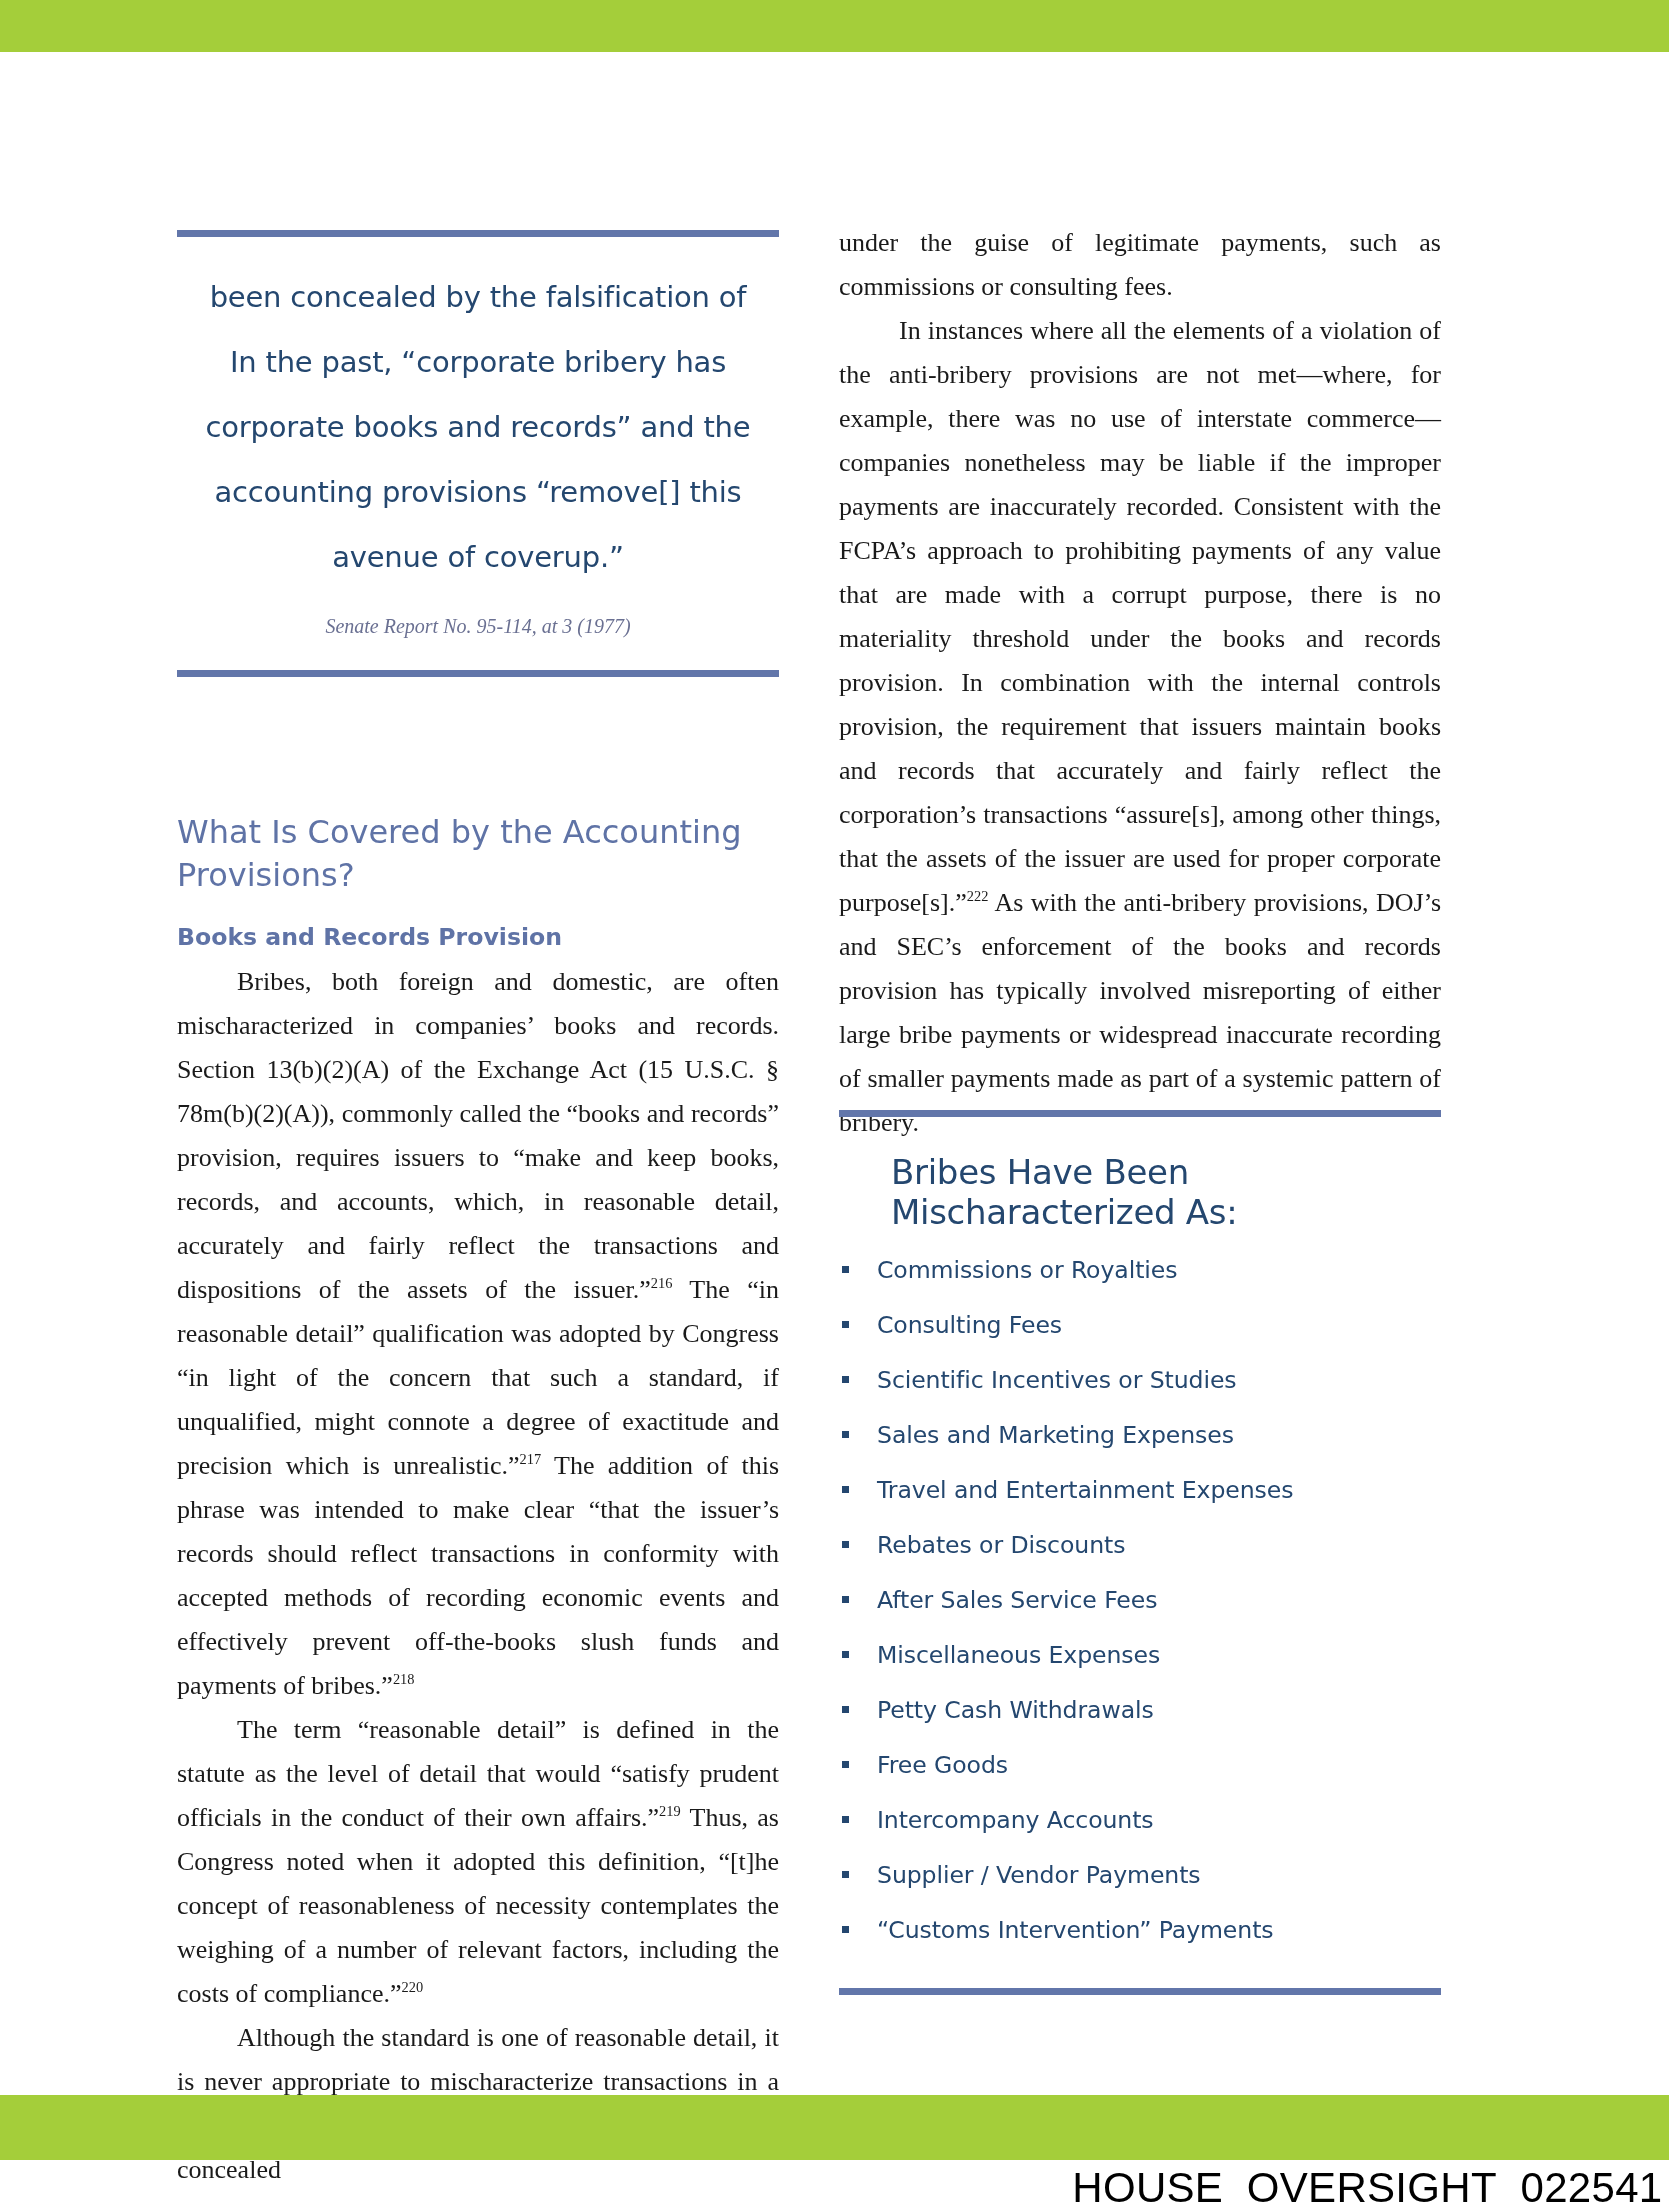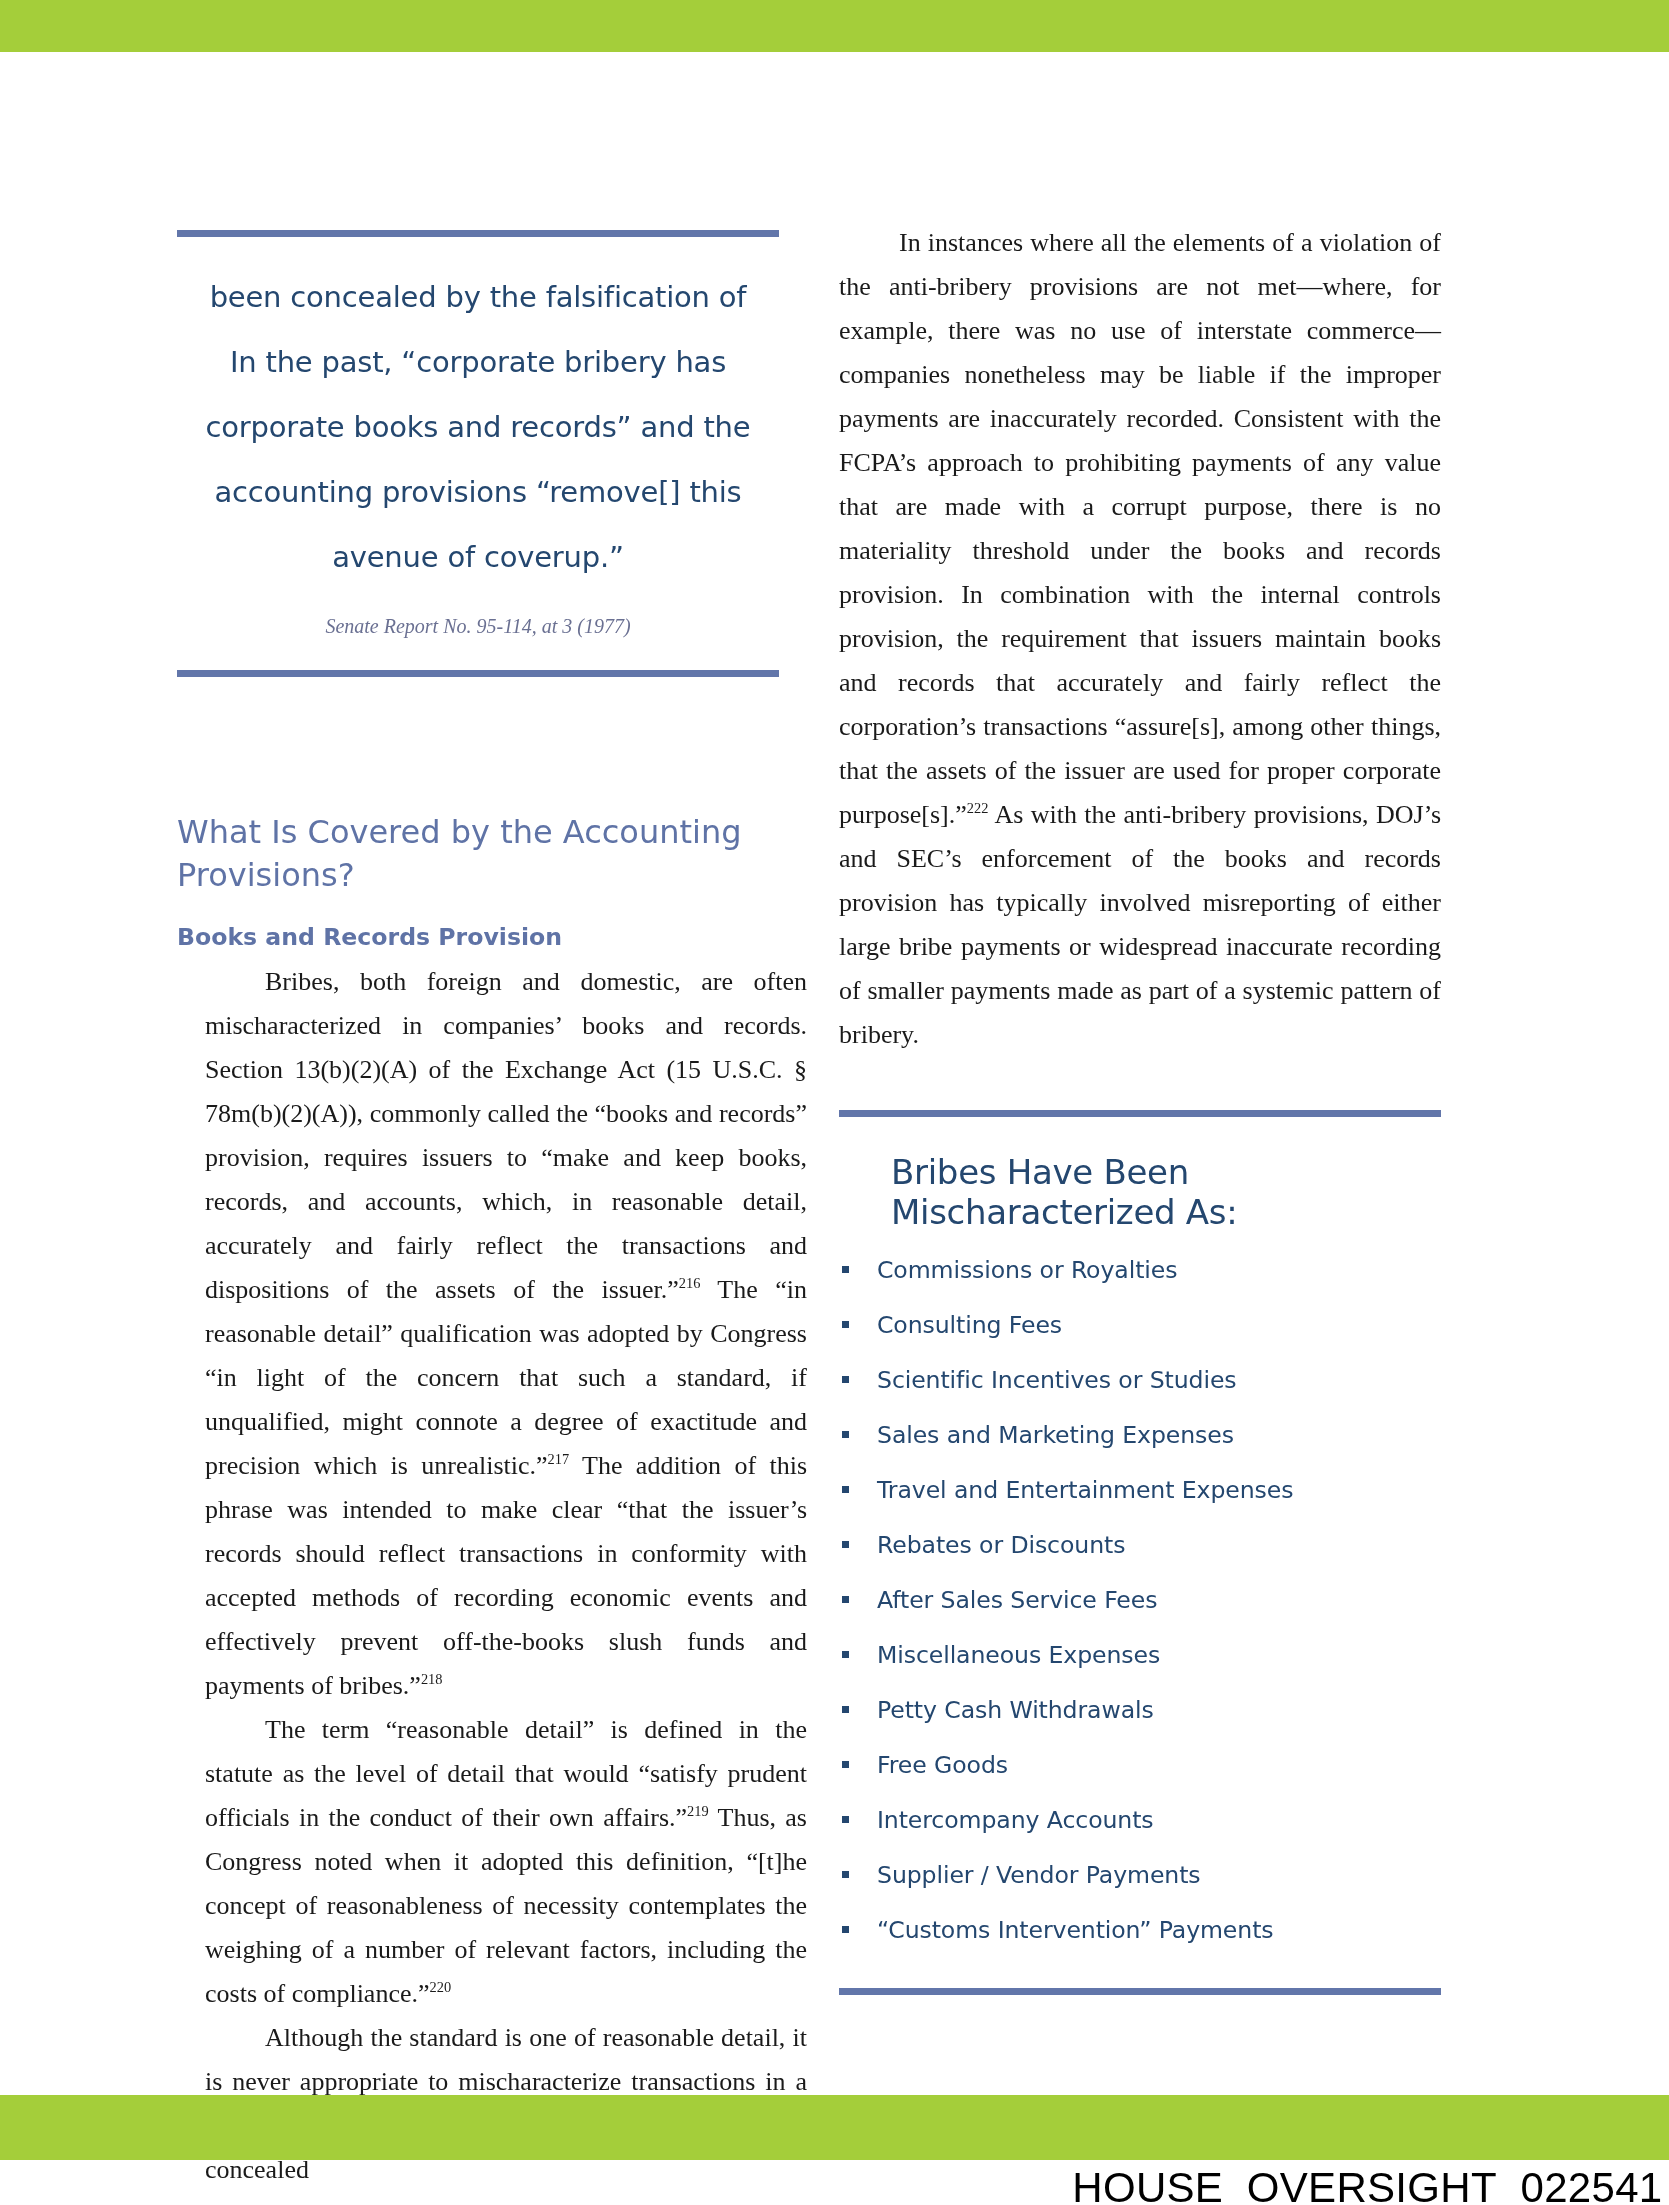--- a/index.html
+++ b/index.html
@@ -77,27 +77,28 @@
     <div>accounting provisions “remove[] this</div>
     <div>avenue of coverup.”</div>
   </div>
   <div class="qsrc">Senate Report No. 95-114, at 3 (1977)</div>
 </div>
 <div class="rule" style="left:177px; top:670px; width:602px;"></div>
 
 <h2 class="section-heading">What Is Covered by the Accounting Provisions?</h2>
 <div class="subheading">Books and Records Provision</div>
 
-<div class="col col-left" style="top:960px;margin-left:28px;">
+<div class="col col-left" style="top:960px;">
   <p class="indent"><span>Bribes, both foreign and domestic, are often mischaracterized in companies’ books and records. Section 13(b)(2)(A) of the Exchange Act (15 U.S.C. § 78m(b)(2)(A)), commonly called the “books and records” provision, requires issuers to “make and keep books, records, and accounts, which, in reasonable detail, accurately and fairly reflect the transactions and dispositions of the assets of the issuer.”</span><sup>216</sup><span> The “in reasonable detail” qualification was adopted by Congress “in light of the concern that such a standard, if unqualified, might connote a degree of exactitude and precision which is unrealistic.”</span><sup>217</sup><span> The addition of this phrase was intended to make clear “that the issuer’s records should reflect transactions in conformity with accepted methods of recording economic events and effectively prevent off-the-books slush funds and payments of bribes.”</span><sup>218</sup></p>
   <p class="indent"><span>The term “reasonable detail” is defined in the statute as the level of detail that would “satisfy prudent officials in the conduct of their own affairs.”</span><sup>219</sup><span> Thus, as Congress noted when it adopted this definition, “[t]he concept of reasonableness of necessity contemplates the weighing of a number of relevant factors, including the costs of compliance.”</span><sup>220</sup></p>
   <p class="indent" style="text-align-last: justify;"><span>Although the standard is one of reasonable detail, it is never appropriate to mischaracterize transactions in a company’s books and records.</span><sup>221</sup><span> Bribes are often concealed</span></p>
 </div>
 
 <div class="col col-right">
+  <p>under the guise of legitimate payments, such as commissions or consulting fees.</p>
   <p class="indent"><span>In instances where all the elements of a violation of the anti-bribery provisions are not met—where, for example, there was no use of interstate commerce—companies nonetheless may be liable if the improper payments are inaccurately recorded. Consistent with the FCPA’s approach to prohibiting payments of any value that are made with a corrupt purpose, there is no materiality threshold under the books and records provision. In combination with the internal controls provision, the requirement that issuers maintain books and records that accurately and fairly reflect the corporation’s transactions “assure[s], among other things, that the assets of the issuer are used for proper corporate purpose[s].”</span><sup>222</sup><span> As with the anti-bribery provisions, DOJ’s and SEC’s enforcement of the books and records provision has typically involved misreporting of either large bribe payments or widespread inaccurate recording of smaller payments made as part of a systemic pattern of bribery.</span></p>
 </div>
 
 <div class="rule" style="left:839px; top:1110px; width:602px;"></div>
 <div class="sidebar">
   <div class="title">Bribes Have Been Mischaracterized As:</div>
   <ul>
     <li><span class="bullet"></span><span>Commissions or Royalties</span></li>
     <li><span class="bullet"></span><span>Consulting Fees</span></li>
     <li><span class="bullet"></span><span>Scientific Incentives or Studies</span></li>

